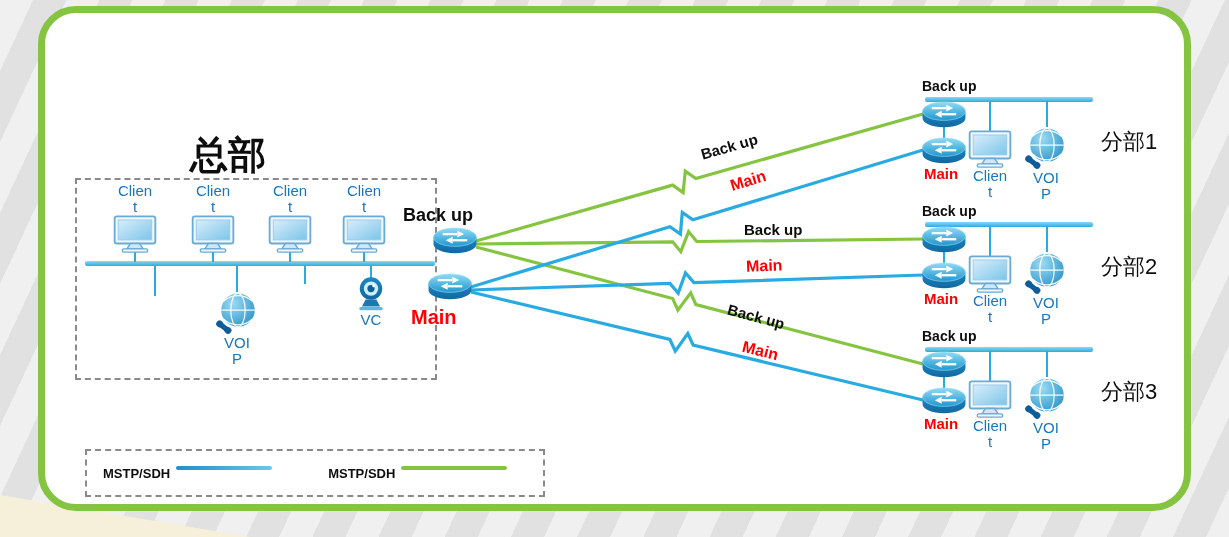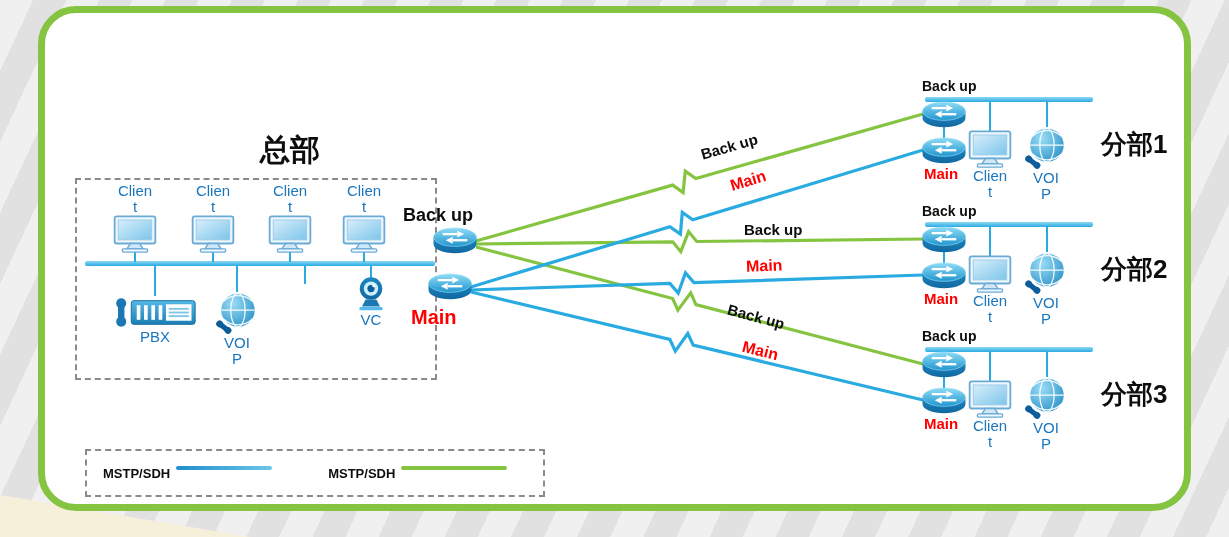--- a/index.html
+++ b/index.html
@@ -12,36 +12,36 @@
     position:relative;width:1229px;height:537px;overflow:hidden;
     background:repeating-linear-gradient(115deg,#f0f0f0 0 30px,#e1e1e1 30px 60px);
   }
   .cream{position:absolute;left:0;bottom:0;width:250px;height:42px;
     background:#f6f0da;clip-path:polygon(0 0,100% 100%,0 100%);}
   .frame{position:absolute;left:38px;top:6px;width:1153px;height:505px;
     background:#ffffff;border:7px solid var(--green,#85C440);border-radius:38px;}
   .links-layer{position:absolute;left:0;top:0;width:1229px;height:537px;pointer-events:none}
   .title{position:absolute;left:0;top:14px;width:1180px;text-align:center;
     font-size:31px;font-weight:bold;color:#0d0d0d;letter-spacing:2px}
-  .hq-title{position:absolute;left:190px;top:130px;width:130px;text-align:right;
-    font-size:30px;font-weight:bold;color:#0d0d0d}
+  .hq-title{position:absolute;left:190px;top:130px;width:130px;text-align:left;
+    font-size:38px;font-weight:bold;color:#0d0d0d}
   .hq-box{position:absolute;left:75px;top:178px;width:362px;height:202px;border:2px dashed #8a8a8a}
   .bus{position:absolute;height:5px;border-radius:2px;
     background:linear-gradient(180deg,#8ed7f3,var(--blue,#29ABE2))}
   .vline{position:absolute;width:2px;background:var(--blue,#29ABE2)}
   .node{position:absolute;display:flex;flex-direction:column;align-items:center}
   .node-label{font-size:15px;line-height:16px;color:var(--label-blue,#1976BD);
     text-align:center;word-break:break-all}
   .w37{width:37px}.w30{width:30px}.w42{width:42px}
   .ricon{position:absolute;width:46px;height:30px}
   .core-backup{position:absolute;left:403px;top:205px;font-size:18px;font-weight:bold;color:#0d0d0d}
   .core-main{position:absolute;left:411px;top:306px;font-size:20px;font-weight:bold;color:var(--red,#F00)}
   .b-backup{position:absolute;font-size:14px;font-weight:bold;color:#0d0d0d;white-space:nowrap}
   .b-main{position:absolute;font-size:15px;font-weight:bold;color:var(--red,#F00);white-space:nowrap}
-  .branch-name{position:absolute;font-size:26px;font-weight:bold;color:#0d0d0d;white-space:nowrap}
+  .branch-name{position:absolute;font-size:22px;font-weight:normal;color:#0d0d0d;white-space:nowrap}
   .link-label{position:absolute;font-size:15px;font-weight:bold;color:#0d0d0d;white-space:nowrap}
   .link-label.main{color:var(--red,#F00);font-size:16px}
   .legend{position:absolute;left:85px;top:449px;width:460px;height:48px;
     border:2px dashed #8a8a8a;display:flex;align-items:center;background:#fff}
   .legend-item{display:flex;align-items:flex-start}
   .legend-item.first{margin-left:16px}
   .legend-item.second{margin-left:56px}
   .legend-label{font-size:13px;font-weight:bold;color:#0d0d0d}
   .legend-line{height:4px;margin-left:6px;border-radius:2px}
   .legend-line.blue{width:96px;background:linear-gradient(90deg,#1f8fc9,#6cc6ea)}
@@ -189,26 +189,20 @@
       </svg>
   </div>
   <div class="node" style="left:341px;top:183px">
     <div class="node-label w37">Client</div>
     <svg width="46" height="38">
         <use href="#monitor"></use>
       </svg>
   </div>
 
   <div class="vline" style="left:154px;top:266px;height:30px"></div>
-  <div class="node" style="left:113px;top:296px">
-    <svg width="84" height="33">
-        <use href="#pbx"></use>
-      </svg>
-    <div class="node-label">PBX</div>
-  </div>
 
   <div class="vline" style="left:236px;top:266px;height:26px"></div>
   <div class="node" style="left:215px;top:291px">
     <svg width="44" height="44">
         <use href="#globe"></use>
       </svg>
     <div class="node-label w30">VOIP</div>
   </div>
 
   <div class="vline" style="left:304px;top:266px;height:18px"></div>

